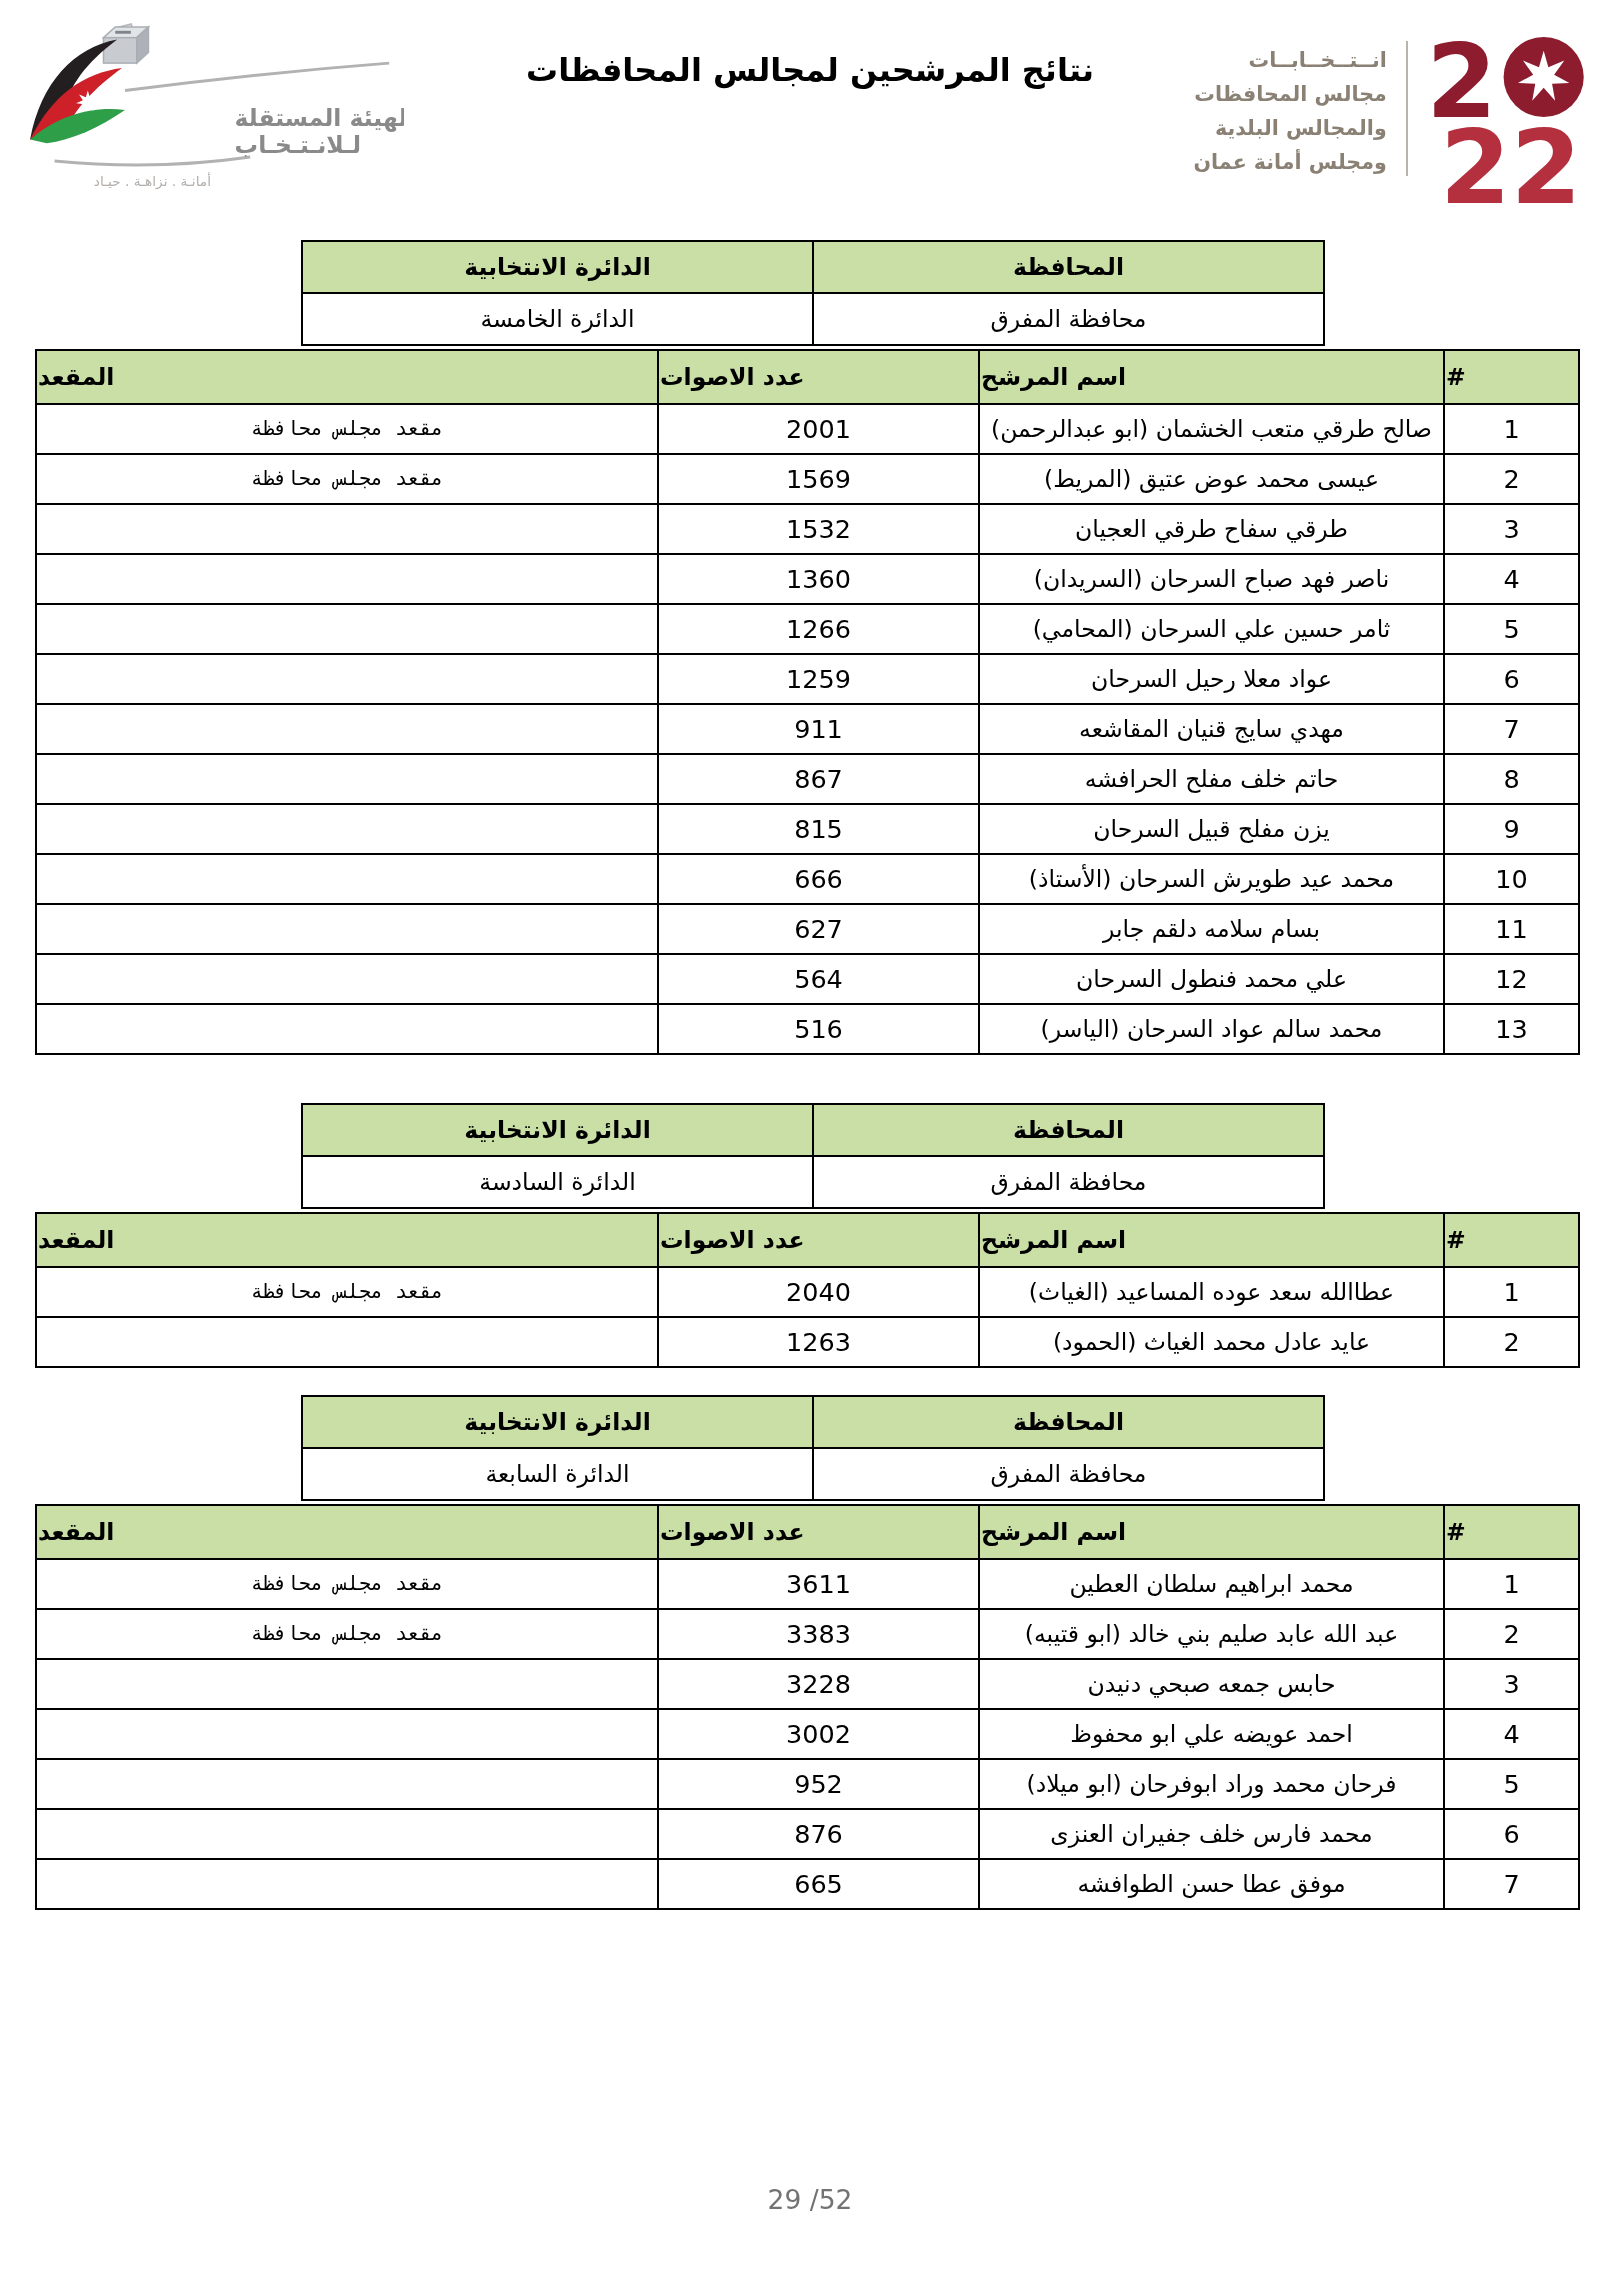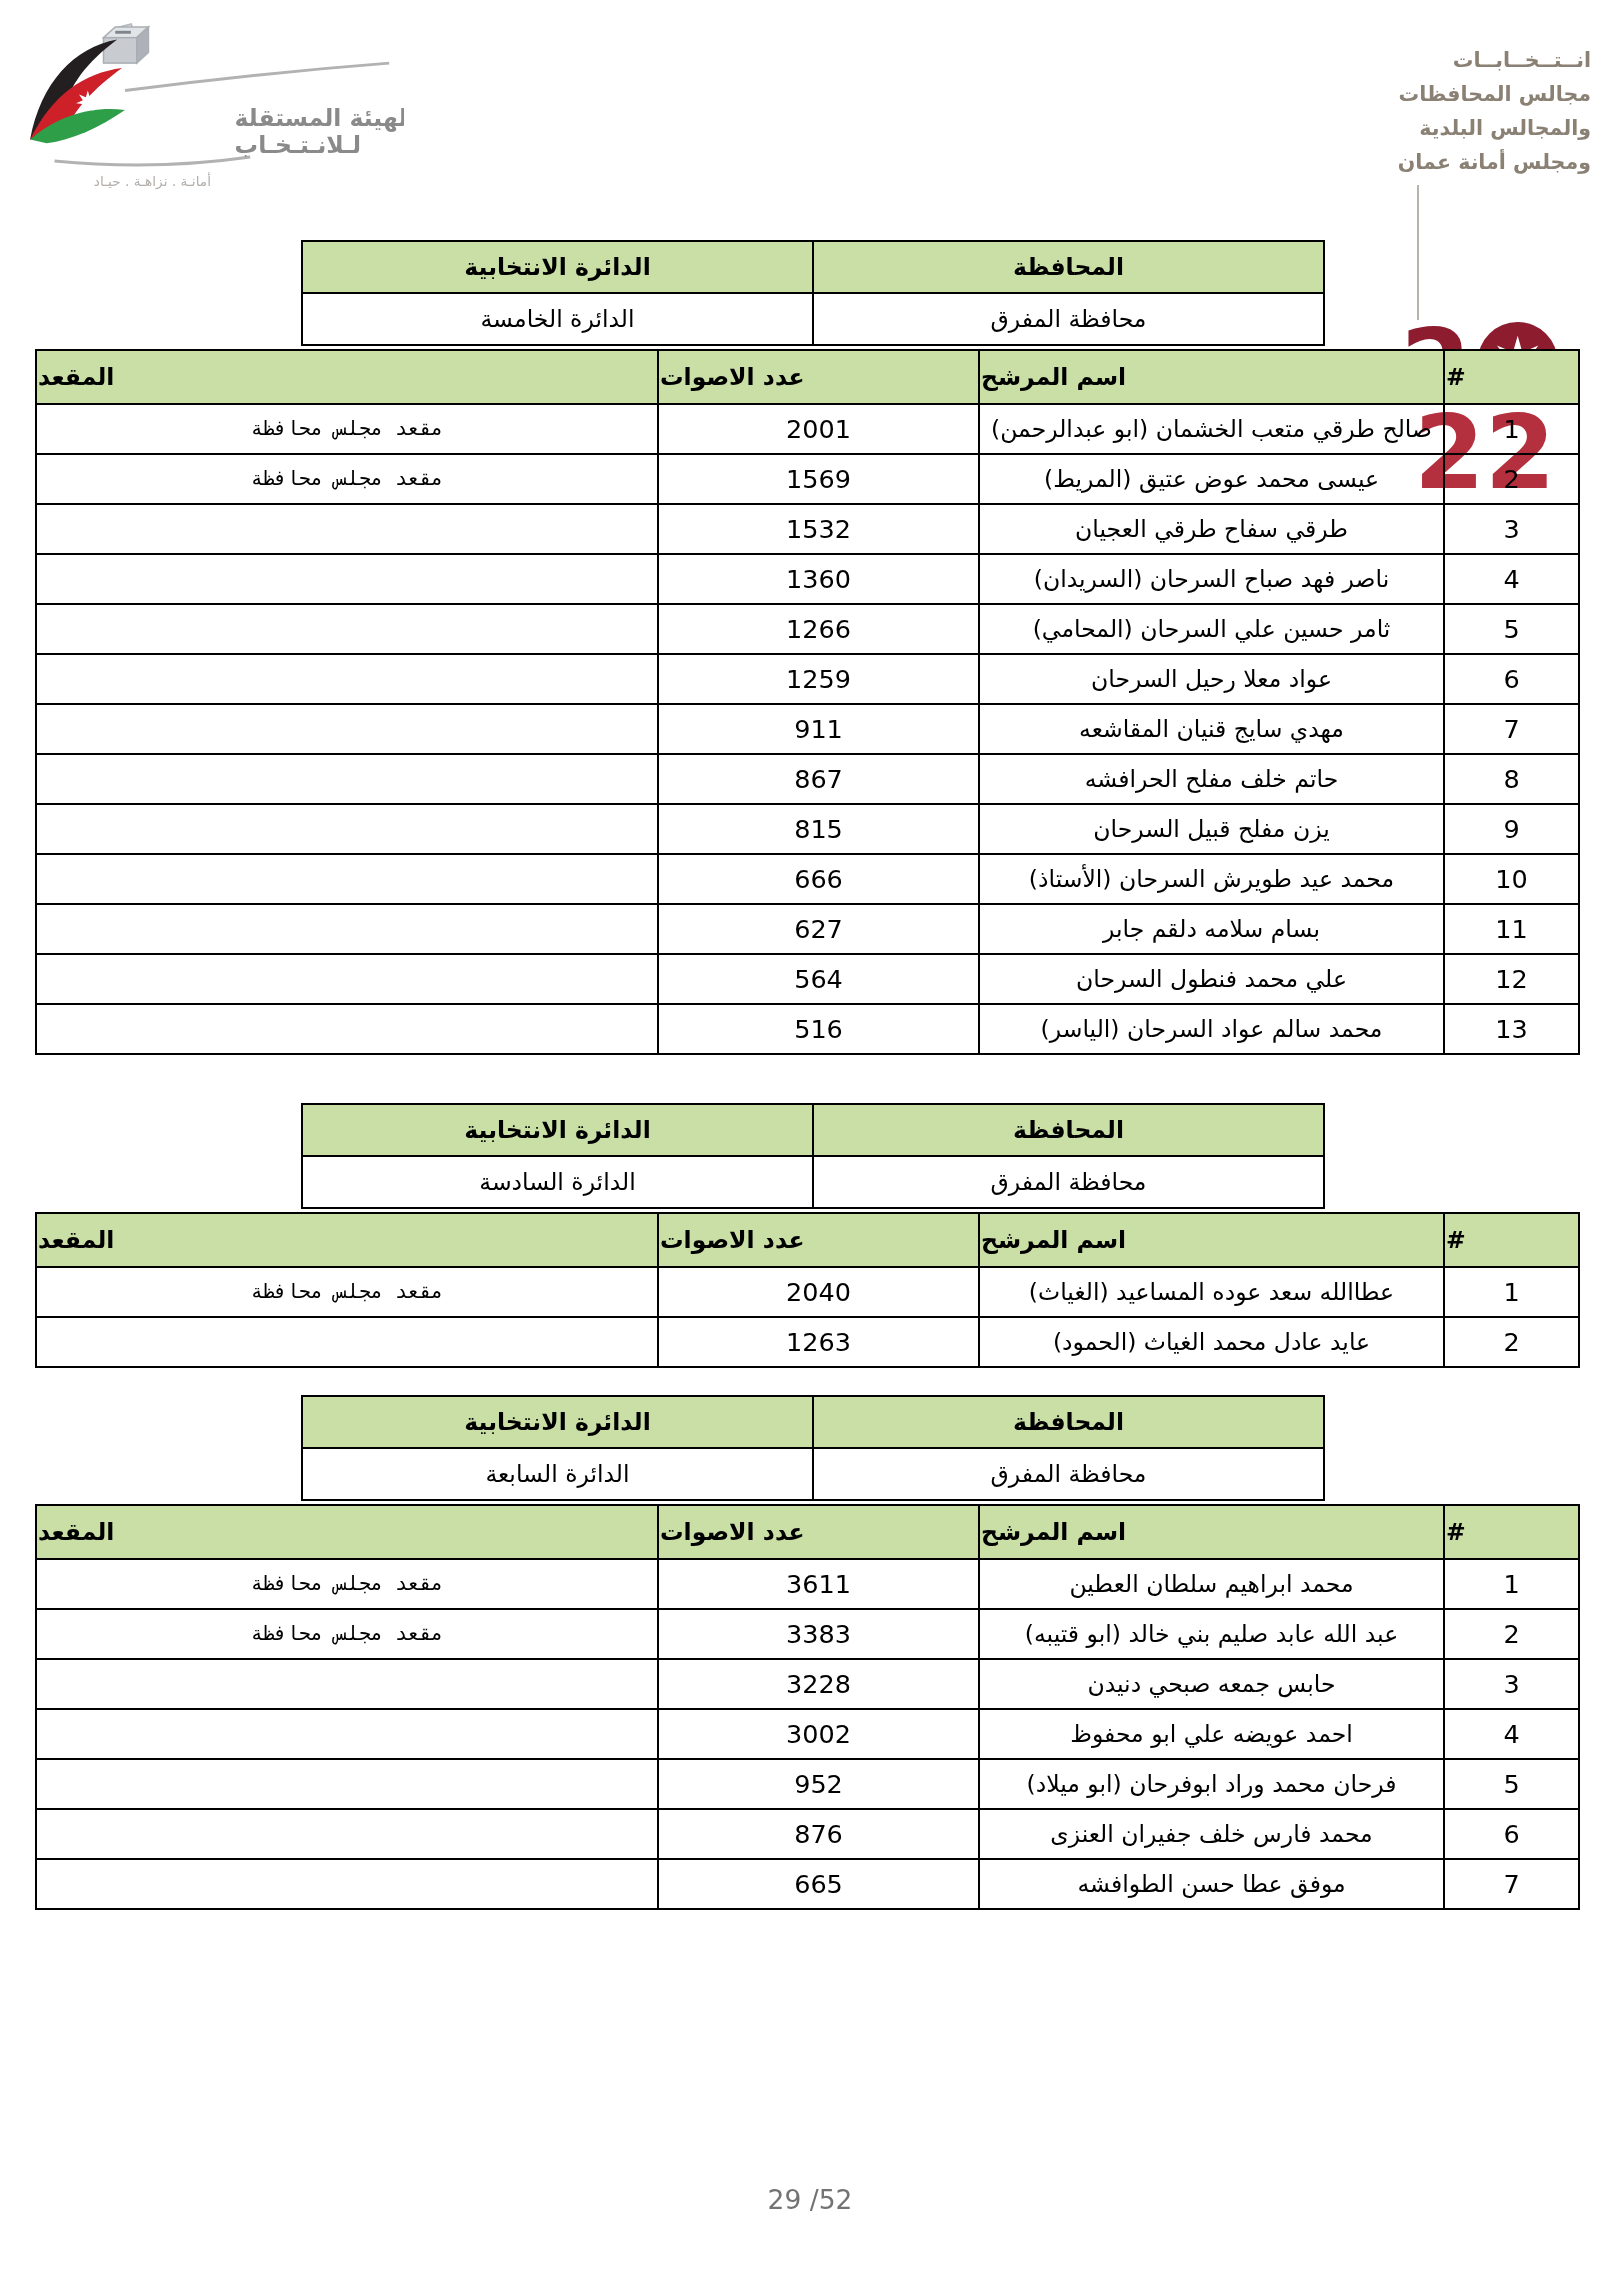--- a/index.html
+++ b/index.html
@@ -4,21 +4,21 @@
 <style>
   html,body { margin:0; padding:0; background:#ffffff; }
   body { width:1620px; height:2293px; font-family:"DejaVu Sans", sans-serif; }
   .page { position:relative; width:1620px; height:2293px; background:#fff; overflow:hidden; }
 
   
   .doc-title { position:absolute; top:51px; left:0; right:0; text-align:center;
                font-size:32px; font-weight:bold; color:#000; direction:rtl; }
 
   .iec-logo { position:absolute; left:27.4px; top:21.6px; }
-  .elections-logo { position:absolute; right:29px; top:35px; display:flex; direction:ltr; align-items:flex-start;flex-direction:column; }
+  .elections-logo { position:absolute; right:29px; top:35px; display:flex; direction:ltr; align-items:flex-start; }
   .elections-text { text-align:right; direction:rtl; color:#8a8174; font-weight:bold;
                     font-size:20.6px; line-height:34px; padding-top:7.8px; }
   .elections-vline { width:2px; background:#b8b3ad; height:135px; margin:5.9px 15.7px 0 19.6px; }
 
   
   .group { position:absolute; left:0; width:100%; }
   #group1 { top:240px; }
   #group2 { top:1103px; }
   #group3 { top:1395px; }
 
@@ -63,20 +63,21 @@
     </g>
 
     <path d="M 100,70 Q 240,52 370,42" stroke="#b2b2b2" stroke-width="3" fill="none"></path>
     <path d="M 28,142 Q 130,152 228,138" stroke="#b2b2b2" stroke-width="3" fill="none"></path>
 
     <text x="212" y="106" text-anchor="end" font-family="DejaVu Sans, sans-serif" font-size="24" font-weight="bold" fill="#8a8a8a" direction="rtl">الهيئة المستقلة</text>
     <text x="212" y="134" text-anchor="end" font-family="DejaVu Sans, sans-serif" font-size="24" font-weight="bold" fill="#8a8a8a" direction="rtl">لـلانـتـخـاب</text>
     <text x="128" y="168" text-anchor="middle" font-family="DejaVu Sans, sans-serif" font-size="14" fill="#b3aeaa" direction="rtl">أمانـة . نزاهـة . حيـاد</text>
   </svg>
 
+  <div class="doc-title">نتائج المرشحين لمجالس المحافظات</div>
 
   <div class="elections-logo">
     <div class="elections-text">
       <div>انــتــخــابــات</div>
       <div>مجالس المحافظات</div>
       <div>والمجالس البلدية</div>
       <div>ومجلس أمانة عمان</div>
     </div>
     <div class="elections-vline"></div>
     <svg width="167" height="174" viewBox="0 0 170 178" xmlns="http://www.w3.org/2000/svg">

